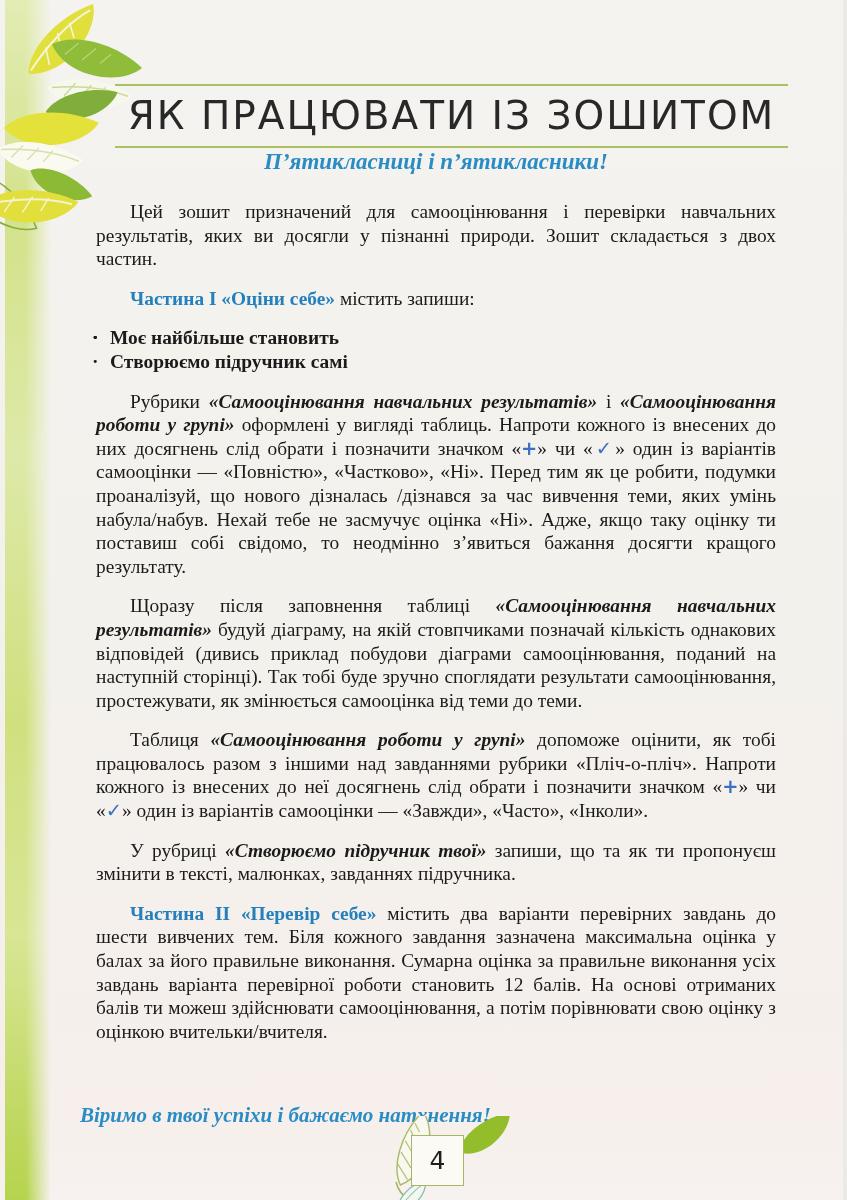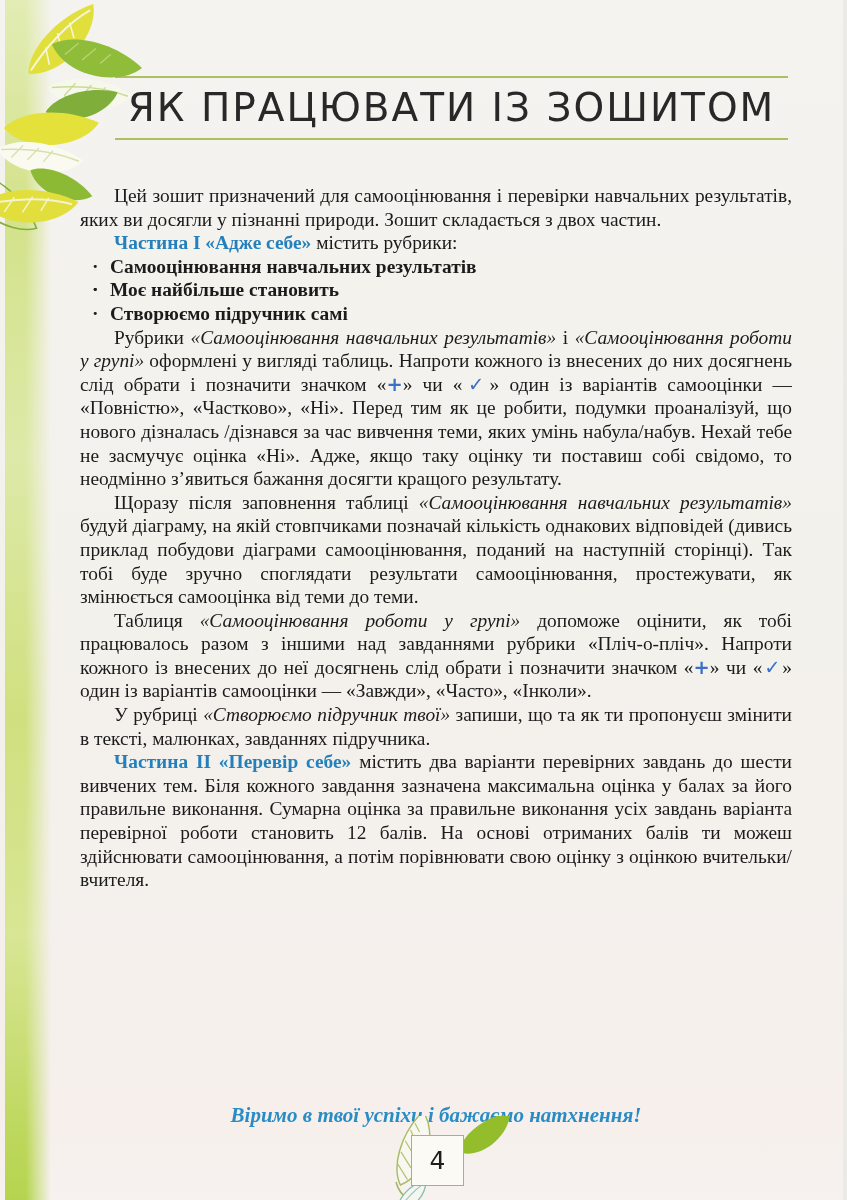--- a/index.html
+++ b/index.html
@@ -14,46 +14,46 @@
     background:linear-gradient(180deg,#f5f3ef 0%,#f3f1ec 55%,#f6efec 92%,#f7f2ef 100%);
   }
   
   .left-band{
     position:absolute; left:5px; top:0; width:46px; height:1200px;
     background:linear-gradient(180deg,#e2ecb4 0%,#d3e28b 18%,#dde9a8 38%,#d0e07f 60%,#d8e695 78%,#bdd75c 95%,#b5d44e 100%);
     -webkit-mask:linear-gradient(90deg,#000 0%,#000 45%,transparent 100%);
     mask:linear-gradient(90deg,#000 0%,#000 45%,transparent 100%);
   }
   .leaves-top{position:absolute; left:0; top:0;}
-  .title-block{position:absolute; left:115px; top:76px; width:673px;}
+  .title-block{position:absolute; left:115px; top:84px; width:673px;}
   .rule{height:2px; background:var(--rule-green); opacity:.85;}
   .page-title{
     font-family:"DejaVu Sans",sans-serif; font-size:39px; font-weight:400;
     letter-spacing:2px; color:#282828; text-align:center; padding:7px 0 8px 0;
   }
   .subtitle{
     position:absolute; left:80px; top:149px; width:712px; text-align:center;
     color:var(--blue); font-size:23px; font-weight:bold; font-style:italic;
   }
   .body-text{
     position:absolute; left:80px; top:184px; width:712px; height:922px; overflow:hidden;
     font-size:19.4px; line-height:23.6px; color:var(--ink); text-align:justify;
   }
-  .body-text p{text-indent:34px; margin:0;}
+  .body-text p{text-indent:34px; margin:16px;}
   .bullet-item{
     font-weight:bold; text-align:left; text-indent:0; padding-left:30px; position:relative;
   }
   .bullet-marker{position:absolute; left:12px; font-weight:bold;}
   .s-n{}
   .s-i{}
-  .s-bi{font-weight:normal; font-style:italic;}
+  .s-bi{font-weight:bold; font-style:italic;}
   .s-cb{color:var(--blue-head); font-weight:bold;}
   .s-sym{color:var(--sym-blue); font-weight:bold; font-family:"DejaVu Sans",sans-serif;}
   .closing{
-    position:absolute; left:80px; top:1103px; width:712px; text-align:center;
+    position:absolute; left:80px; top:1103px; width:712px; text-align:left;
     color:var(--blue); font-size:21px; font-weight:bold; font-style:italic;
   }
   .footer-leaves{position:absolute; left:352px; top:1116px;}
   .page-number-box{
     position:absolute; left:411px; top:1135px; width:53px; height:51px;
     background:#fbfaf5; border:1px solid #a9b566;
     display:flex; align-items:center; justify-content:center;
     font-family:"DejaVu Sans",sans-serif; font-size:25px; color:#1e1e1e;
   }
   .edge-r{position:absolute; right:0; top:0; width:4px; height:100%; background:#eceae6;}
@@ -104,25 +104,26 @@
       <path d="M22,25 L30,9 M40,23 L48,6 M58,19 L64,5" stroke="#f4f3cf" stroke-width="1.5" fill="none"></path>
     </g>
   </svg>
 
   <div class="title-block">
     <div class="rule"></div>
     <h1 class="page-title">ЯК ПРАЦЮВАТИ ІЗ ЗОШИТОМ</h1>
     <div class="rule"></div>
   </div>
 
+  <div class="subtitle">П’ятикласниці і п’ятикласники!</div>
 
   <div class="body-text" id="body-text">
       <p><span class="s-n">Цей зошит призначений для самооцінювання і перевірки навчальних результатів, яких ви досягли у пізнанні природи. Зошит складається з двох частин.</span></p>
-      <p><span class="s-cb">Частина I «Адже себе»</span><span class="s-n"> містить рубрики:</span></p>
-      <div class="bullet-item"><span class="bullet-marker">·</span><span>Самооцінювання навчальних результатів</span></div>
+      <p><span class="s-cb">Частина I «Оціни себе»</span><span class="s-n"> містить запиши:</span></p>
+      <div class="bullet-item"><span class="bullet-marker">·</span></div>
       <div class="bullet-item"><span class="bullet-marker">·</span></div>
       <div class="bullet-item"><span class="bullet-marker">·</span><span>Моє найбільше становить</span></div>
       <div class="bullet-item"><span class="bullet-marker">·</span><span>Створюємо підручник самі</span></div>
       <p><span class="s-n">Рубрики </span><span class="s-bi">«Самооцінювання навчальних результатів»</span><span class="s-n"> і </span><span class="s-bi">«Самооцінювання роботи у групі»</span><span class="s-n"> оформлені у вигляді таблиць. Напроти кожного із внесених до них досягнень слід обрати і позначити значком «</span><span class="s-sym">+</span><span class="s-n">» чи «</span><span class="s-sym">✓</span><span class="s-n">» один із варіантів самооцінки — </span><span class="s-i">«Повністю»</span><span class="s-n">, </span><span class="s-i">«Частково»</span><span class="s-n">, </span><span class="s-i">«Ні»</span><span class="s-n">. Перед тим як це робити, подумки проаналізуй, що нового дізналась /дізнався за час вивчення теми, яких умінь набула/набув. Нехай тебе не засмучує оцінка «Ні». Адже, якщо таку оцінку ти поставиш собі свідомо, то неодмінно з’явиться бажання досягти кращого результату.</span></p>
       <p><span class="s-n">Щоразу після заповнення таблиці </span><span class="s-bi">«Самооцінювання навчальних результатів»</span><span class="s-n"> будуй діаграму, на якій стовпчиками позначай кількість однакових відповідей (</span><span class="s-i">дивись приклад побудови діаграми самооцінювання, поданий на наступній сторінці</span><span class="s-n">). Так тобі буде зручно споглядати результати самооцінювання, простежувати, як змінюється самооцінка від теми до теми.</span></p>
       <p><span class="s-n">Таблиця </span><span class="s-bi">«Самооцінювання роботи у групі»</span><span class="s-n"> допоможе оцінити, як тобі працювалось разом з іншими над завданнями рубрики </span><span class="s-i">«Пліч-о-пліч»</span><span class="s-n">. Напроти кожного із внесених до неї досягнень слід обрати і позначити значком «</span><span class="s-sym">+</span><span class="s-n">» чи «</span><span class="s-sym">✓</span><span class="s-n">» один із варіантів самооцінки — </span><span class="s-i">«Завжди»</span><span class="s-n">, </span><span class="s-i">«Часто»</span><span class="s-n">, </span><span class="s-i">«Інколи»</span><span class="s-n">.</span></p>
       <p><span class="s-n">У рубриці </span><span class="s-bi">«Створюємо підручник твої»</span><span class="s-n"> запиши, що та як ти пропонуєш змінити в тексті, малюнках, завданнях підручника.</span></p>
       <p><span class="s-cb">Частина II «Перевір себе»</span><span class="s-n"> містить два варіанти перевірних завдань до шести вивчених тем. Біля кожного завдання зазначена максимальна оцінка у балах за його правильне виконання. Сумарна оцінка за правильне виконання усіх завдань варіанта перевірної роботи становить 12 балів. На основі отриманих балів ти можеш здійснювати самооцінювання, а потім порівнювати свою оцінку з оцінкою вчительки/вчителя.</span></p>
     </div>
 

